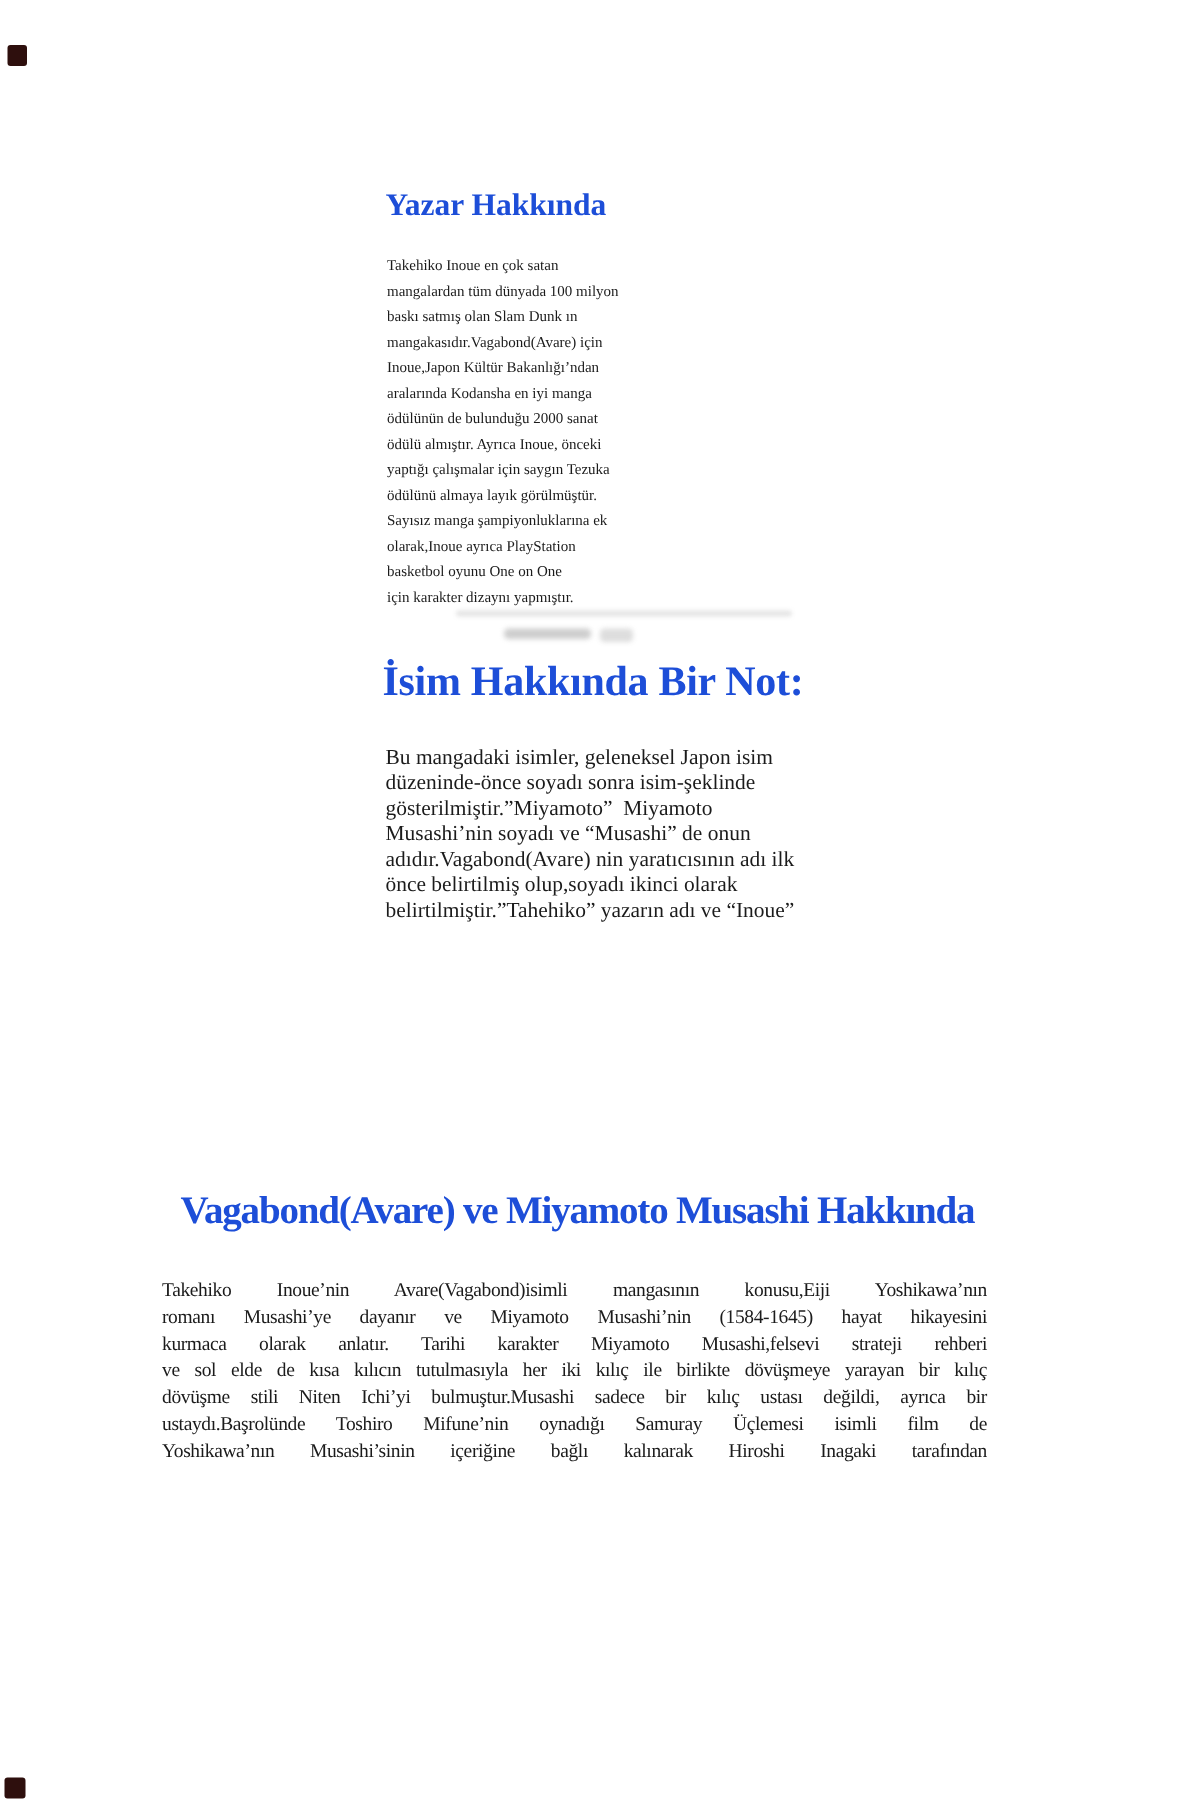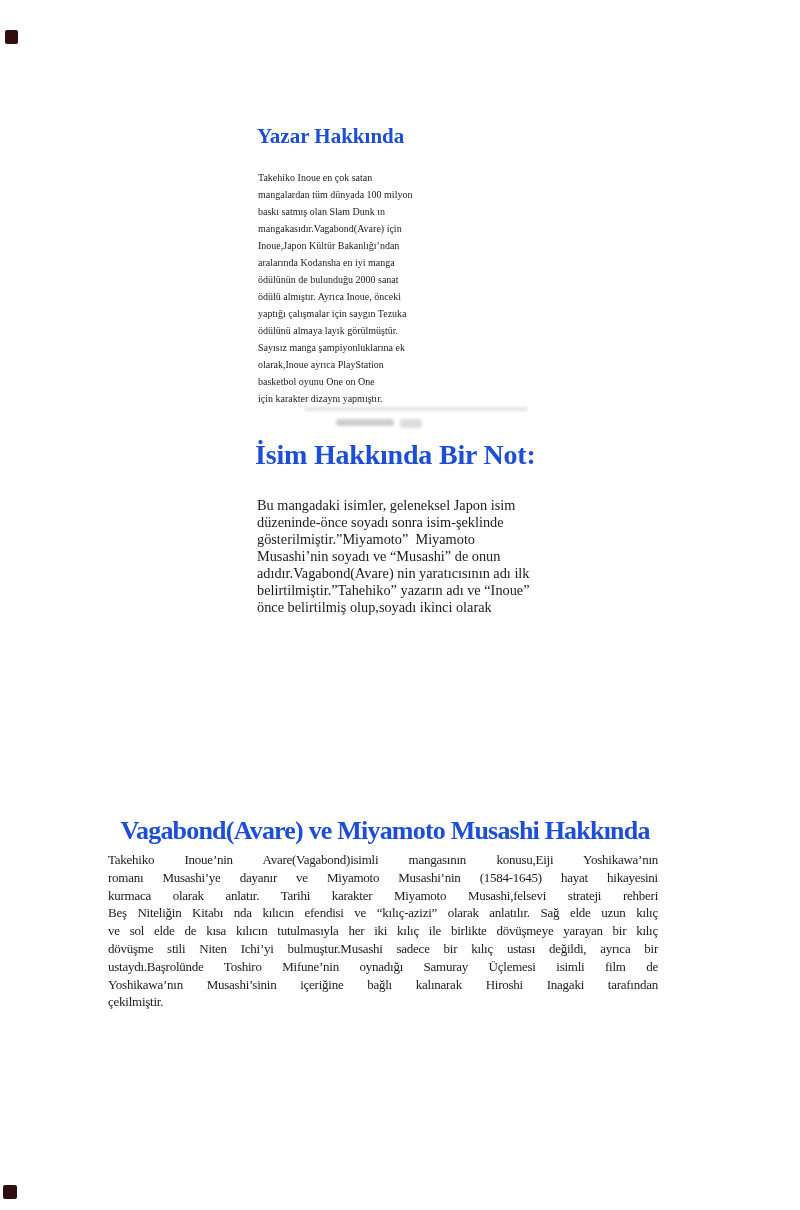--- a/index.html
+++ b/index.html
@@ -8,21 +8,21 @@
     font-family:"Liberation Serif","DejaVu Serif",serif;color:#1b1b1b;
     overflow:hidden;
   }
   .abs{position:absolute;}
   .heading{font-weight:bold;color:#1d4ed8;white-space:pre;}
   #author-heading{left:257px;top:124px;font-size:21px;}
   #author-lines{left:258px;top:169px;font-size:10px;line-height:17px;}
   #name-heading{left:255px;top:439px;font-size:28px;letter-spacing:-0.2px;}
   #name-lines{left:257px;top:497px;font-size:14.3px;line-height:17px;}
   .line{white-space:pre;height:17px;}
-  #about-heading{left:85px;top:816px;width:600px;text-align:center;
+  #about-heading{left:85px;top:792px;width:600px;text-align:center;
     font-size:26px;letter-spacing:-0.8px;}
   #about-lines{left:108px;top:851px;width:550px;font-size:13px;
     letter-spacing:-0.25px;line-height:17.8px;}
   .jline{height:17.8px;text-align:justify;text-align-last:justify;white-space:normal;}
   .jline-last{text-align:left;text-align-last:left;}
   .corner-mark{width:13px;height:14px;background:#2e0f0d;border-radius:2px;}
   #corner-mark-top{left:5px;top:30px;}
   #corner-mark-bottom{left:3px;top:1185px;width:14px;}
   #smudge{left:300px;top:406px;width:235px;height:26px;}
   .smudge-bit{position:absolute;border-radius:3px;}
@@ -61,31 +61,29 @@
 </div>
 
 <div class="abs heading" id="name-heading">İsim Hakkında Bir Not:</div>
 
 <div class="abs" id="name-lines">
   <div class="line">Bu mangadaki isimler, geleneksel Japon isim</div>
   <div class="line">düzeninde-önce soyadı sonra isim-şeklinde</div>
   <div class="line">gösterilmiştir.”Miyamoto”  Miyamoto</div>
   <div class="line">Musashi’nin soyadı ve “Musashi” de onun</div>
   <div class="line">adıdır.Vagabond(Avare) nin yaratıcısının adı ilk</div>
+  <div class="line">önce belirtilmiş olup,soyadı ikinci olarak</div>
   <div class="line">belirtilmiştir.”Tahehiko” yazarın adı ve “Inoue”</div>
-  <div class="line">önce belirtilmiş olup,soyadı ikinci olarak</div>
 </div>
 
 <div class="abs heading" id="about-heading">Vagabond(Avare) ve Miyamoto Musashi Hakkında</div>
 
 <div class="abs" id="about-lines">
   <div class="jline">Takehiko Inoue’nin Avare(Vagabond)isimli mangasının konusu,Eiji Yoshikawa’nın</div>
   <div class="jline">romanı Musashi’ye dayanır ve Miyamoto Musashi’nin (1584-1645) hayat hikayesini</div>
   <div class="jline">kurmaca olarak anlatır. Tarihi karakter Miyamoto Musashi,felsevi strateji rehberi</div>
-  <div class="jline">Beş Niteliğin Kitabı nda kılıcın efendisi ve “kılıç-azizi” olarak anlatılır. Sağ elde uzun kılıç</div>
   <div class="jline">ve sol elde de kısa kılıcın tutulmasıyla her iki kılıç ile birlikte dövüşmeye yarayan bir kılıç</div>
   <div class="jline">dövüşme stili Niten Ichi’yi bulmuştur.Musashi sadece bir kılıç ustası değildi, ayrıca bir</div>
   <div class="jline">ustaydı.Başrolünde Toshiro Mifune’nin oynadığı Samuray Üçlemesi isimli film de</div>
   <div class="jline">Yoshikawa’nın Musashi’sinin içeriğine bağlı kalınarak Hiroshi Inagaki tarafından</div>
-  <div class="jline jline-last">çekilmiştir.</div>
 </div>
 
 <div class="abs corner-mark" id="corner-mark-bottom"></div>
 
 </body></html>

